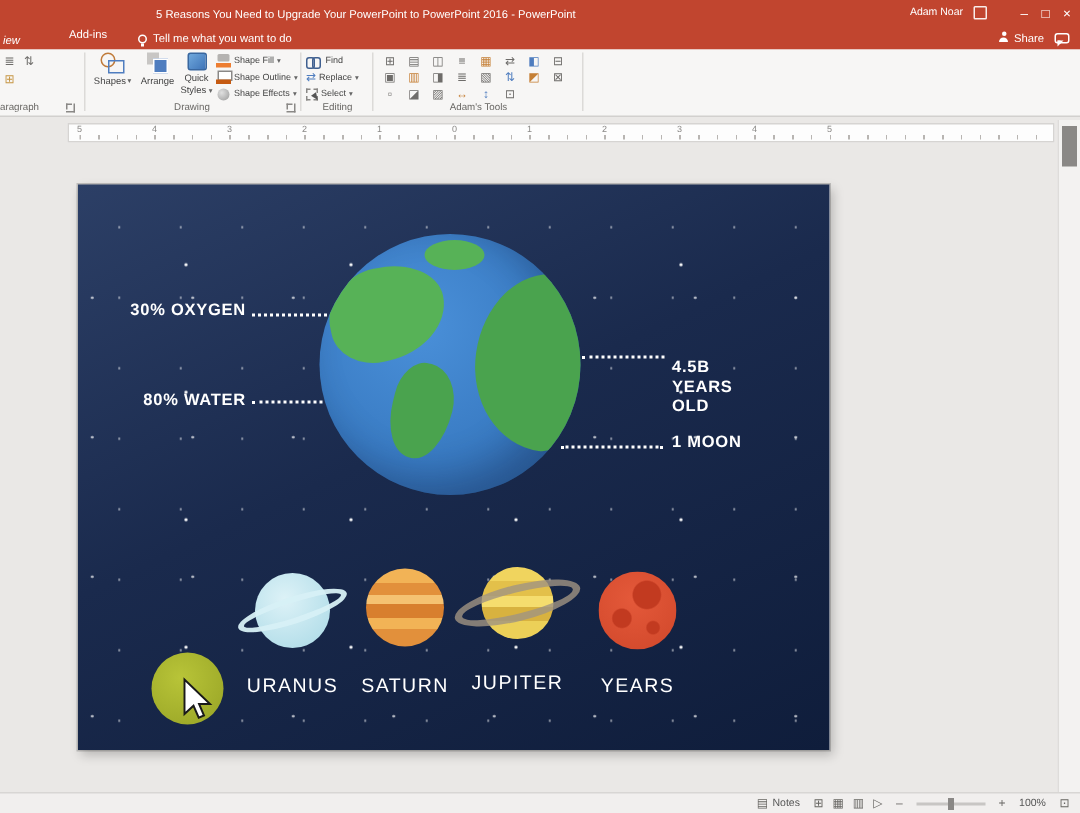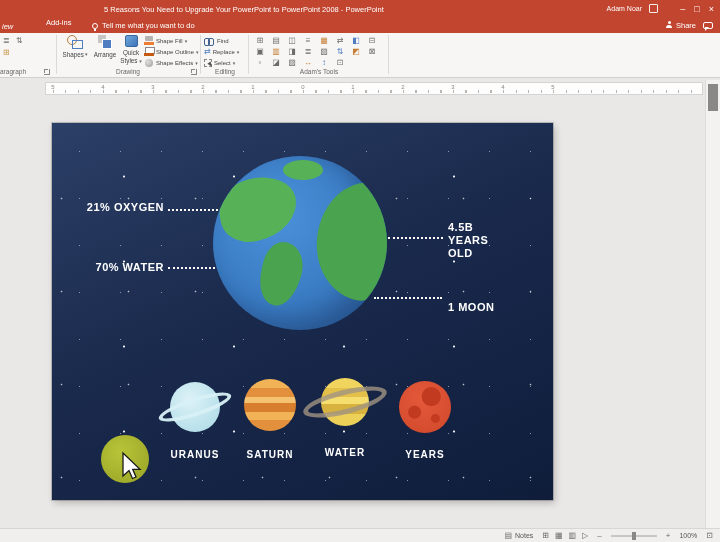--- a/index.html
+++ b/index.html
@@ -88,22 +88,22 @@
     overflow:hidden; box-shadow:inset -14px -10px 26px rgba(10,20,50,.3); }
   .land { position:absolute; }
   .land1 { left:6px; top:22px; width:78px; height:62px; background:#57b257; border-radius:48% 52% 60% 40% / 55% 45% 58% 42%; transform:rotate(-12deg); }
   .land2 { left:48px; top:86px; width:40px; height:64px; background:#4aa34e; border-radius:45% 55% 50% 50% / 40% 45% 60% 55%; transform:rotate(14deg); }
   .land3 { left:104px; top:26px; width:84px; height:118px; background:#4aa34e; border-radius:55% 45% 40% 60% / 50% 42% 58% 50%; transform:rotate(8deg); }
   .land4 { left:70px; top:4px; width:40px; height:20px; background:#57b257; border-radius:50%; }
 
   .fact { position:absolute; color:#fff; font-weight:700; font-size:11px; letter-spacing:.5px; }
   .fact-oxygen { left:20px; top:78px; width:92px; text-align:right; }
   .fact-water  { left:20px; top:138px; width:92px; text-align:right; }
-  .fact-age    { left:396px; top:98px; width:66px; line-height:1.2; }
-  .fact-moon   { left:396px; top:178px; width:70px; }
+  .fact-age    { left:396px; top:116px; width:66px; line-height:1.2; }
+  .fact-moon   { left:396px; top:166px; width:70px; }
   .leader { position:absolute; height:0; border-top:2px dotted #fff; }
   .lead-oxygen { left:116px; top:86px;  width:50px; }
   .lead-water  { left:116px; top:144px; width:47px; }
   .lead-age    { left:336px; top:114px; width:55px; }
   .lead-moon   { left:322px; top:174px; width:68px; }
   .slide-title { position:absolute; left:196px; top:215px; width:114px; text-align:center;
     color:#fff; font-size:24px; font-weight:700; letter-spacing:2px; }
 
   .planet { position:absolute; border-radius:50%; }
   .p-new     { left:49px;  top:312px; width:48px; height:48px; background:radial-gradient(circle at 40% 35%, #b8c438, #97a325); }
@@ -114,21 +114,21 @@
     background:linear-gradient(180deg,#f0d45e 0 20%, #e3c04a 20% 40%, #f5dd6e 40% 55%, #d8b23f 55% 75%, #ecd058 75% 100%); }
   .p-mars    { left:347px; top:258px; width:52px; height:52px;
     background:
       radial-gradient(circle at 62% 30%, #c23a20 0 9px, transparent 10px),
       radial-gradient(circle at 30% 60%, #c23a20 0 6px, transparent 7px),
       radial-gradient(circle at 70% 72%, #c23a20 0 4px, transparent 5px),
       radial-gradient(circle at 45% 35%, #e4593a, #d0472a); }
   .ring { position:absolute; border-radius:50%; }
   .ring-uranus { left:105px; top:275px; width:76px; height:18px; border:4px solid rgba(215,240,246,.95); transform:rotate(-18deg); }
   .ring-saturn { left:250px; top:267px; width:86px; height:24px; border:5px solid rgba(160,148,130,.8); transform:rotate(-14deg); }
-  .planet-label { position:absolute; width:80px; text-align:center; color:#fff; font-weight:700; font-size:10px; letter-spacing:1px; }
+  .planet-label { position:absolute; width:80px; text-align:center; color:#fff; font-weight:400; font-size:13px; letter-spacing:1px; }
   .lbl-uranus  { left:103px; top:326px; }
   .lbl-jupiter { left:178px; top:326px; }
   .lbl-saturn  { left:253px; top:324px; }
   .lbl-mars    { left:333px; top:326px; }
   .cursor { position:absolute; left:68px; top:328px; }
 
   
   .vscroll { position:absolute; left:705px; top:80px; width:15px; height:448px; background:#f3f2f1; border-left:1px solid #dedcda; }
   .vthumb { position:absolute; left:2px; top:4px; width:10px; height:27px; background:#8a8886; }
 
@@ -141,21 +141,21 @@
   .zoom-slider { width:46px; height:2px; background:#c8c6c4; position:relative; }
   .zoom-thumb { position:absolute; left:21px; top:-3px; width:4px; height:8px; background:#8a8886; }
   .sb-glyph { font-size:8px; line-height:1; color:#696764; cursor:default; }
 </style>
 </head>
 <body>
 
 <div id="app">
 
   <div class="titlebar">
-    <span class="tb-title">5 Reasons You Need to Upgrade Your PowerPoint to PowerPoint 2008 - PowerPoint</span>
+    <span class="tb-title">5 Reasons You Need to Upgrade Your PowerPoint to PowerPoint 2016 - PowerPoint</span>
     <span class="tb-user">Adam Noar</span>
     <span class="tb-account"></span>
     <div class="win-controls">
       <span>–</span>
       <span>□</span>
       <span>×</span>
     </div>
   </div>
 
   <div class="tabsrow">
@@ -283,41 +283,41 @@
   </div>
 
   <div class="slide">
     <div class="earth">
       <div class="land land1"></div>
       <div class="land land2"></div>
       <div class="land land3"></div>
       <div class="land land4"></div>
     </div>
 
-    <div class="fact fact-oxygen">21% OXYGEN</div>
-    <div class="fact fact-water">70% WATER</div>
+    <div class="fact fact-oxygen">30% OXYGEN</div>
+    <div class="fact fact-water">80% WATER</div>
     <div class="fact fact-age">4.5B YEARS OLD</div>
     <div class="fact fact-moon">1 MOON</div>
     <div class="leader lead-oxygen"></div>
     <div class="leader lead-water"></div>
     <div class="leader lead-age"></div>
     <div class="leader lead-moon"></div>
 
 
     <div class="planet p-new"></div>
     <div class="planet p-uranus"></div>
     <div class="ring ring-uranus"></div>
     <div class="planet p-jupiter"></div>
     <div class="planet p-saturn"></div>
     <div class="ring ring-saturn"></div>
     <div class="planet p-mars"></div>
 
     <div class="planet-label lbl-uranus">URANUS</div>
     <div class="planet-label lbl-jupiter">SATURN</div>
-    <div class="planet-label lbl-saturn">WATER</div>
+    <div class="planet-label lbl-saturn">JUPITER</div>
     <div class="planet-label lbl-mars">YEARS</div>
 
     <svg class="cursor" width="22" height="30" viewBox="0 0 22 30">
       <polygon points="3,2 3,25 9,19.5 12.5,27.5 16,26 12.7,18.3 20,18.3" fill="#ffffff" stroke="#1a1a1a" stroke-width="1.3"></polygon>
     </svg>
   </div>
 
   <div class="vscroll">
     <div class="vthumb"></div>
   </div>

